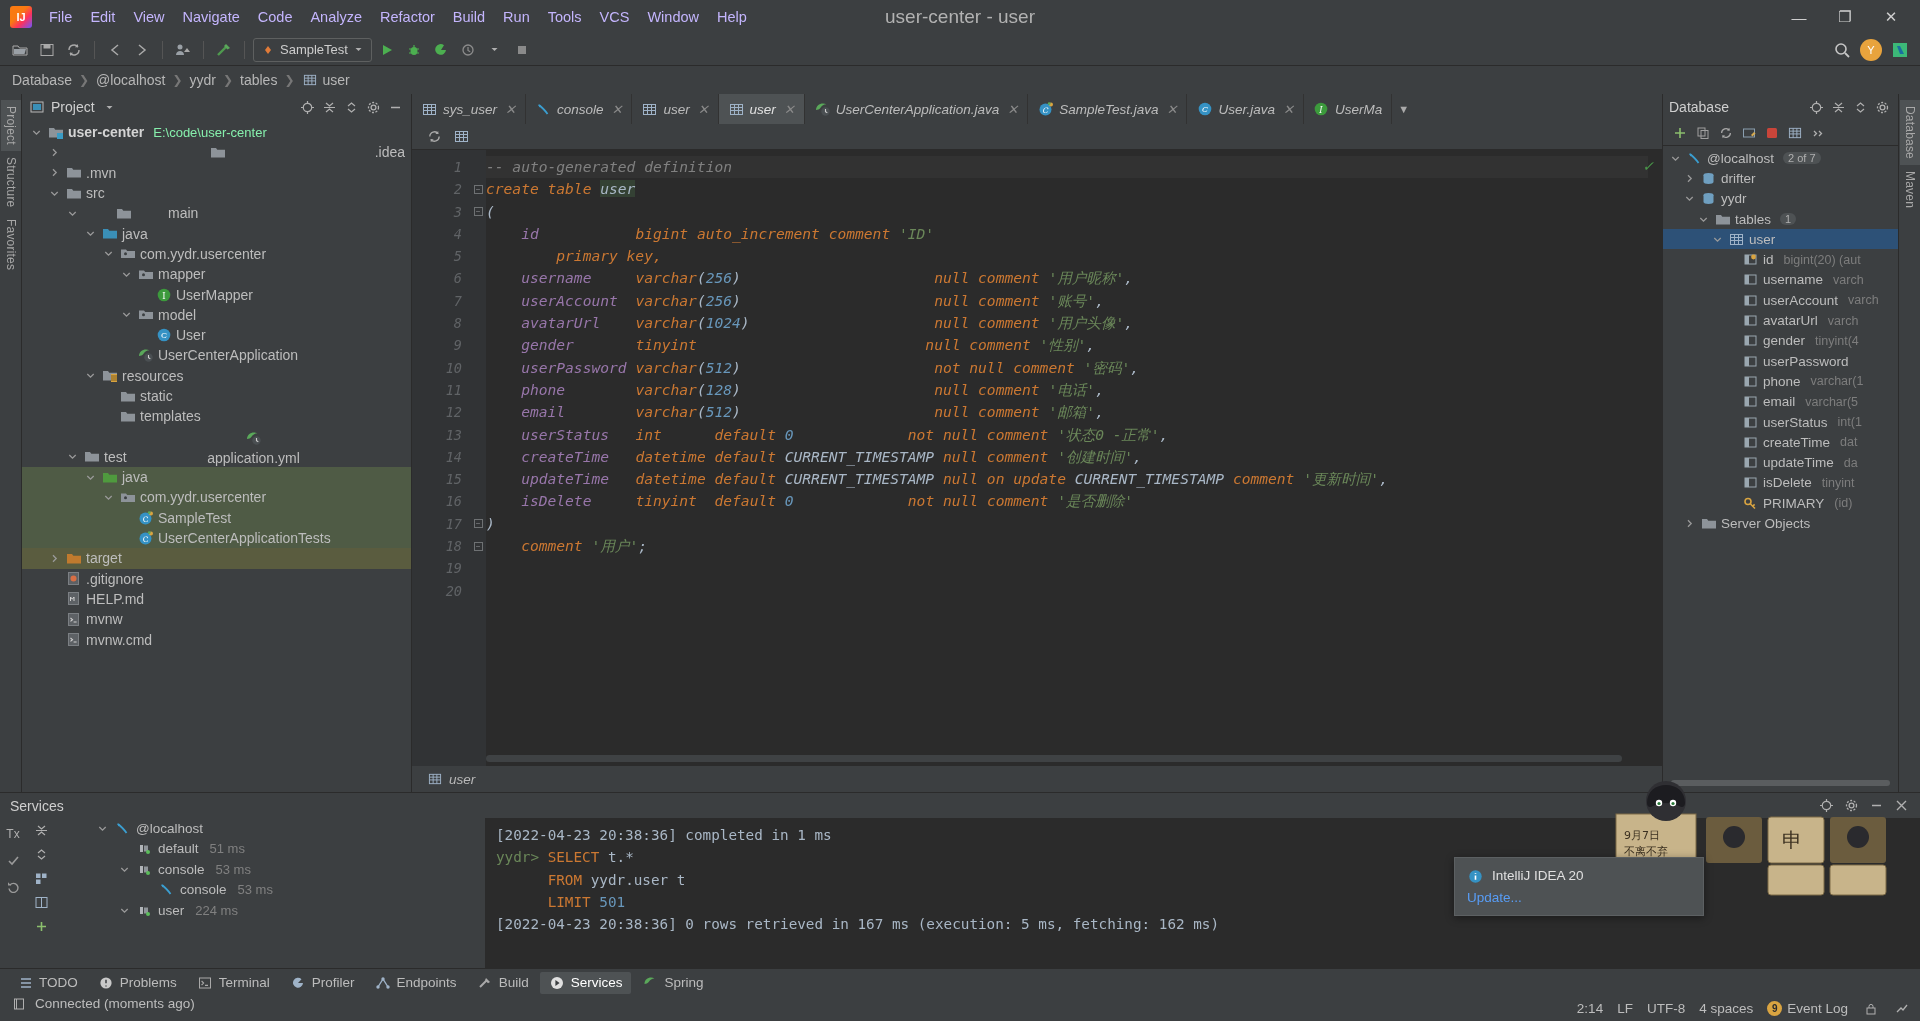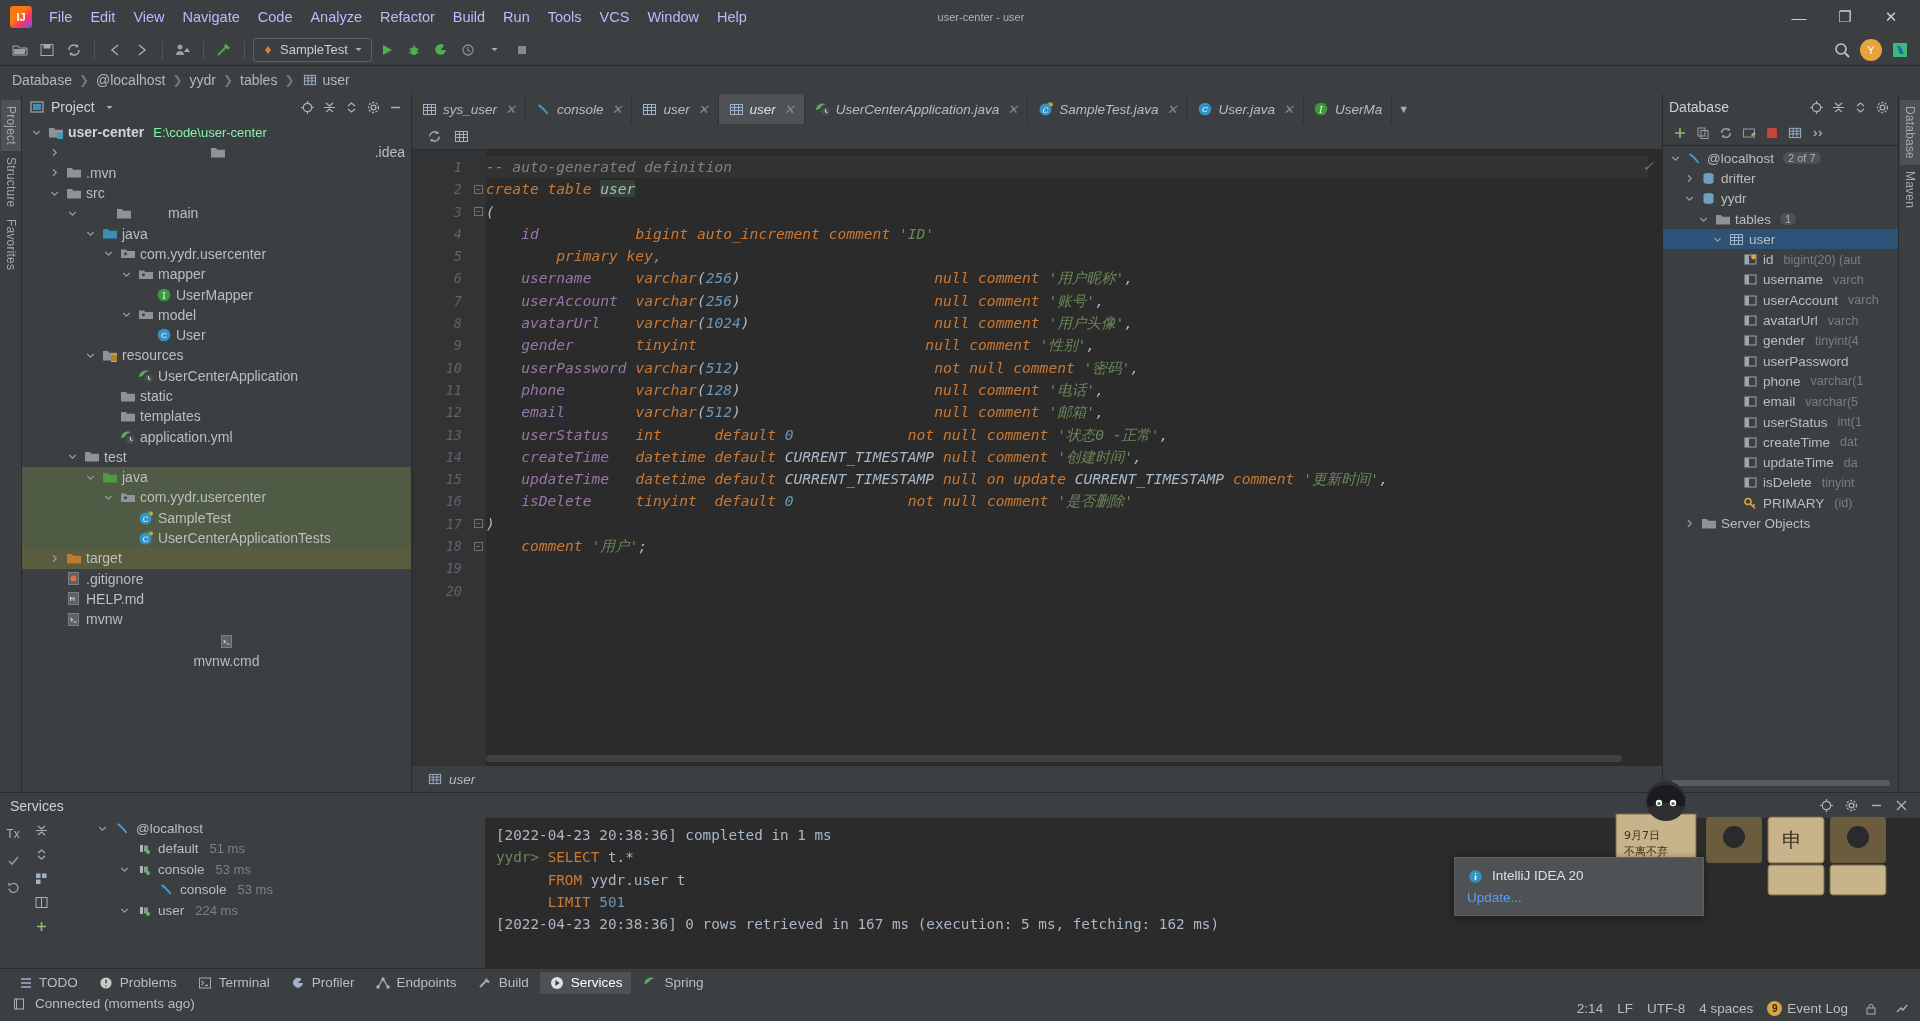--- a/index.html
+++ b/index.html
@@ -9,21 +9,21 @@
 
   
   .menubar { height:34px; background:#3c3f41; display:flex; align-items:center;
     padding:0 6px; flex:none; position:relative; }
   .logo { width:22px; height:22px; margin:0 8px 0 4px; border-radius:3px;
     background:linear-gradient(135deg,#f97a12 0%,#f97a12 40%,#fe315d 65%,#6b57ff 100%);
     display:flex; align-items:center; justify-content:center;
     font-size:11px; font-weight:bold; color:#fff; }
   .menu-item { padding:3px 9px; font-size:14.5px; color:#c4b5fd; cursor:default; }
   .win-title { position:absolute; left:50%; transform:translateX(-50%);
-    font-size:11px; color:#b2b2b2;margin-left:21px; }
+    font-size:19px; color:#b2b2b2; }
   .win-ctl { margin-left:auto; display:flex; align-items:center; }
   .win-btn { width:46px; height:32px; display:flex; align-items:center;
     justify-content:center; font-size:15px; color:#cfcfcf; }
 
   
   .toolbar { height:32px; background:#3c3f41; display:flex; align-items:center;
     padding:0 8px; gap:3px; flex:none; border-bottom:1px solid #2b2b2b; position:relative;}
   .tb { width:24px; height:24px; display:flex; align-items:center; justify-content:center;
     border-radius:3px; }
   .tb svg { display:block; }
@@ -508,65 +508,65 @@
           <div class="row" style="padding-left: 116px;">
             <span class="arrow"></span>
             <span class="ic">
               <svg width="16" height="16" viewBox="0 0 16 16">
                 <circle cx="8" cy="8" r="6.3" fill="#3592c4"></circle>
                 <text x="8" y="11.3" font-size="8" fill="#fff" text-anchor="middle" font-family="DejaVu Serif">C</text>
               </svg>
             </span>
             <span class="lbl">User</span>
           </div>
-          <div class="row" style="padding-left: 62px;">
-            <span class="arrow">
-              <svg width="9" height="9" viewBox="0 0 9 9">
-                <path d="M1.3 3l3.2 3.2L7.7 3" stroke="#9a9a9a" stroke-width="1.3" fill="none"></path>
-              </svg>
-            </span>
-            <span class="ic">
-              <svg width="16" height="15" viewBox="0 0 16 15">
-                <path d="M1 3h5l1.3 1.7H15V12.5H1z" fill="#8d9399"></path>
-                <rect x="9" y="6" width="6" height="8" fill="#d9a441"></rect>
-                <path d="M9 8h6M9 10h6M9 12h6" stroke="#6b4f18" stroke-width=".8"></path>
-              </svg>
-            </span>
-            <span class="lbl">resources</span>
-          </div>
           <div class="row" style="padding-left: 98px;">
             <span class="arrow"></span>
             <span class="ic">
               <svg width="17" height="16" viewBox="0 0 17 16">
                 <path d="M2 9c0-4 3.2-6.6 7-6.6 1.3 0 2.4.3 3.3.8-2.5.2-4.6 1.5-5.6 3.4C5.4 8.6 3.6 9 2 9z" fill="#5aa85a"></path>
                 <circle cx="11.5" cy="10.5" r="4.2" fill="#4a4f52"></circle>
                 <path d="M11.5 8v2.7l1.8 1.1" stroke="#cfcfcf" stroke-width="1.1" fill="none"></path>
               </svg>
             </span>
             <span class="lbl">UserCenterApplication</span>
           </div>
+          <div class="row" style="padding-left: 62px;">
+            <span class="arrow">
+              <svg width="9" height="9" viewBox="0 0 9 9">
+                <path d="M1.3 3l3.2 3.2L7.7 3" stroke="#9a9a9a" stroke-width="1.3" fill="none"></path>
+              </svg>
+            </span>
+            <span class="ic">
+              <svg width="16" height="15" viewBox="0 0 16 15">
+                <path d="M1 3h5l1.3 1.7H15V12.5H1z" fill="#8d9399"></path>
+                <rect x="9" y="6" width="6" height="8" fill="#d9a441"></rect>
+                <path d="M9 8h6M9 10h6M9 12h6" stroke="#6b4f18" stroke-width=".8"></path>
+              </svg>
+            </span>
+            <span class="lbl">resources</span>
+          </div>
           <div class="row" style="padding-left: 80px;">
             <span class="arrow"></span>
             <span class="ic">
               <svg width="16" height="15" viewBox="0 0 16 15">
                 <path d="M1 3h5l1.3 1.7H15V12.5H1z" fill="#8d9399"></path>
               </svg>
             </span>
             <span class="lbl">static</span>
           </div>
           <div class="row" style="padding-left: 80px;">
             <span class="arrow"></span>
             <span class="ic">
               <svg width="16" height="15" viewBox="0 0 16 15">
                 <path d="M1 3h5l1.3 1.7H15V12.5H1z" fill="#8d9399"></path>
               </svg>
             </span>
             <span class="lbl">templates</span>
           </div>
-          <div class="row" style="padding-left: 80px;">
+          <div class="row" style="padding-left: 80px; flex-direction: column;">
             <span class="arrow"></span>
             <span class="ic">
               <svg width="17" height="16" viewBox="0 0 17 16">
                 <path d="M2 9c0-4 3.2-6.6 7-6.6 1.3 0 2.4.3 3.3.8-2.5.2-4.6 1.5-5.6 3.4C5.4 8.6 3.6 9 2 9z" fill="#5aa85a"></path>
                 <circle cx="11.5" cy="10.5" r="4.2" fill="#4a4f52"></circle>
                 <path d="M11.5 8v2.7l1.8 1.1" stroke="#cfcfcf" stroke-width="1.1" fill="none"></path>
               </svg>
             </span>
             <span class="lbl">application.yml</span>
           </div>
@@ -670,21 +670,21 @@
           <div class="row" style="padding-left: 26px;">
             <span class="arrow"></span>
             <span class="ic">
               <svg width="15" height="15" viewBox="0 0 15 15">
                 <rect x="2.5" y="1.5" width="10" height="12" fill="#5d6165" stroke="#7b7f83"></rect>
                 <path d="M4.5 6l2 1.7-2 1.7M7.6 10h3" stroke="#cfcfcf" stroke-width="1.1" fill="none"></path>
               </svg>
             </span>
             <span class="lbl">mvnw</span>
           </div>
-          <div class="row" style="padding-left: 26px; flex-direction: column;">
+          <div class="row" style="padding-left: 26px;">
             <span class="arrow"></span>
             <span class="ic">
               <svg width="15" height="15" viewBox="0 0 15 15">
                 <rect x="2.5" y="1.5" width="10" height="12" fill="#5d6165" stroke="#7b7f83"></rect>
                 <path d="M4.5 6l2 1.7-2 1.7M7.6 10h3" stroke="#cfcfcf" stroke-width="1.1" fill="none"></path>
               </svg>
             </span>
             <span class="lbl">mvnw.cmd</span>
           </div>
         </div>

